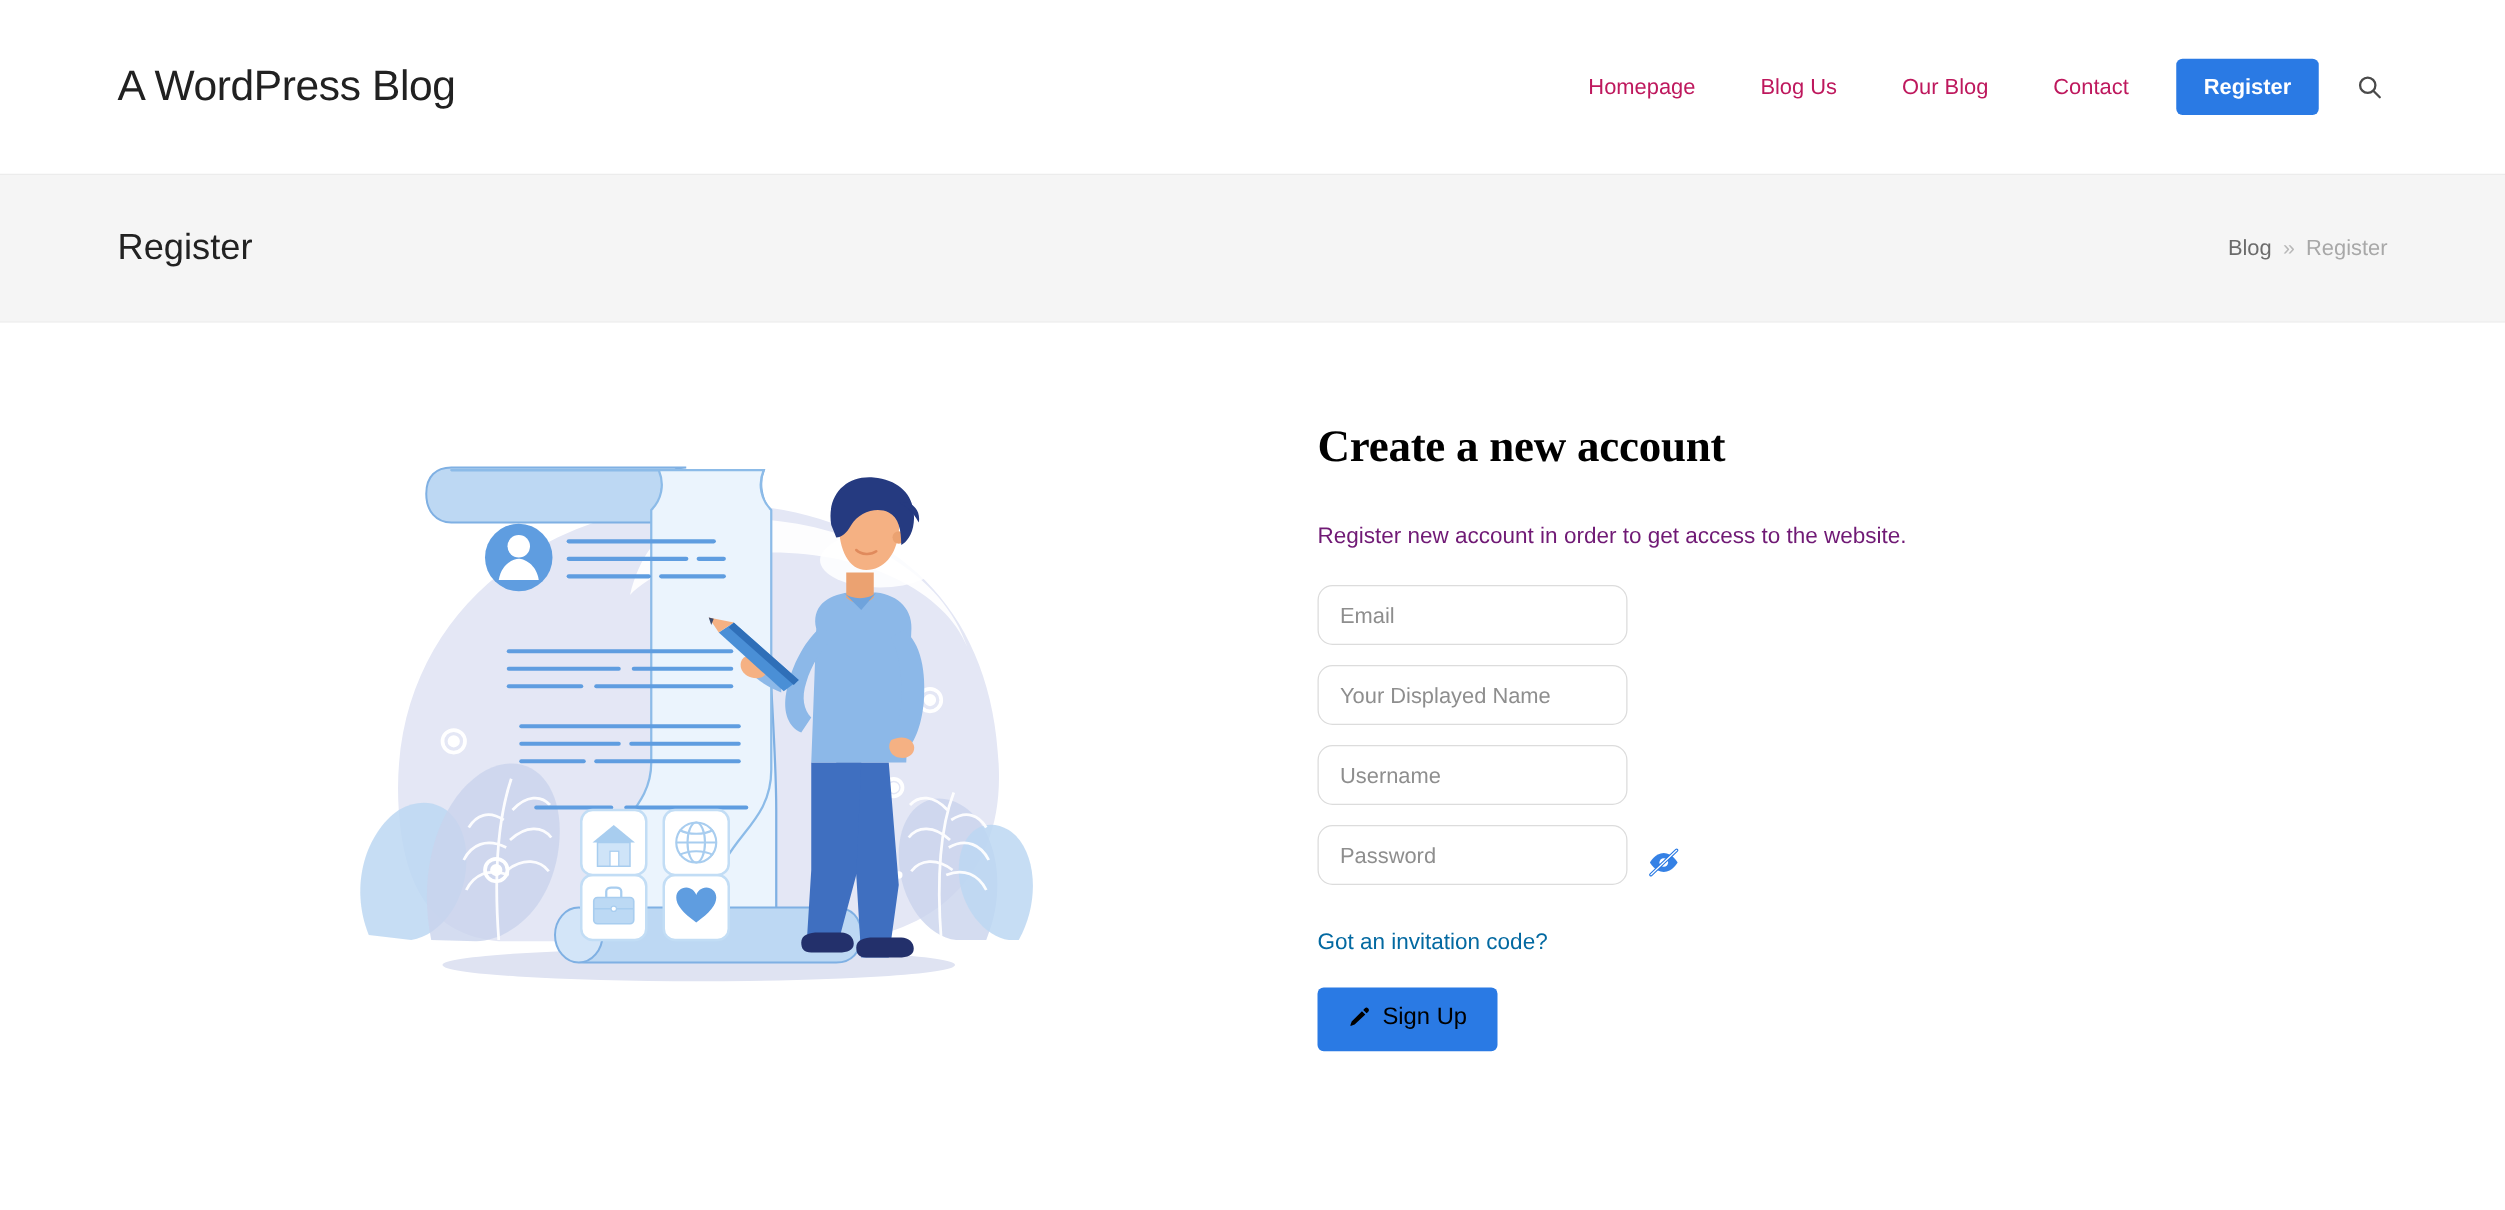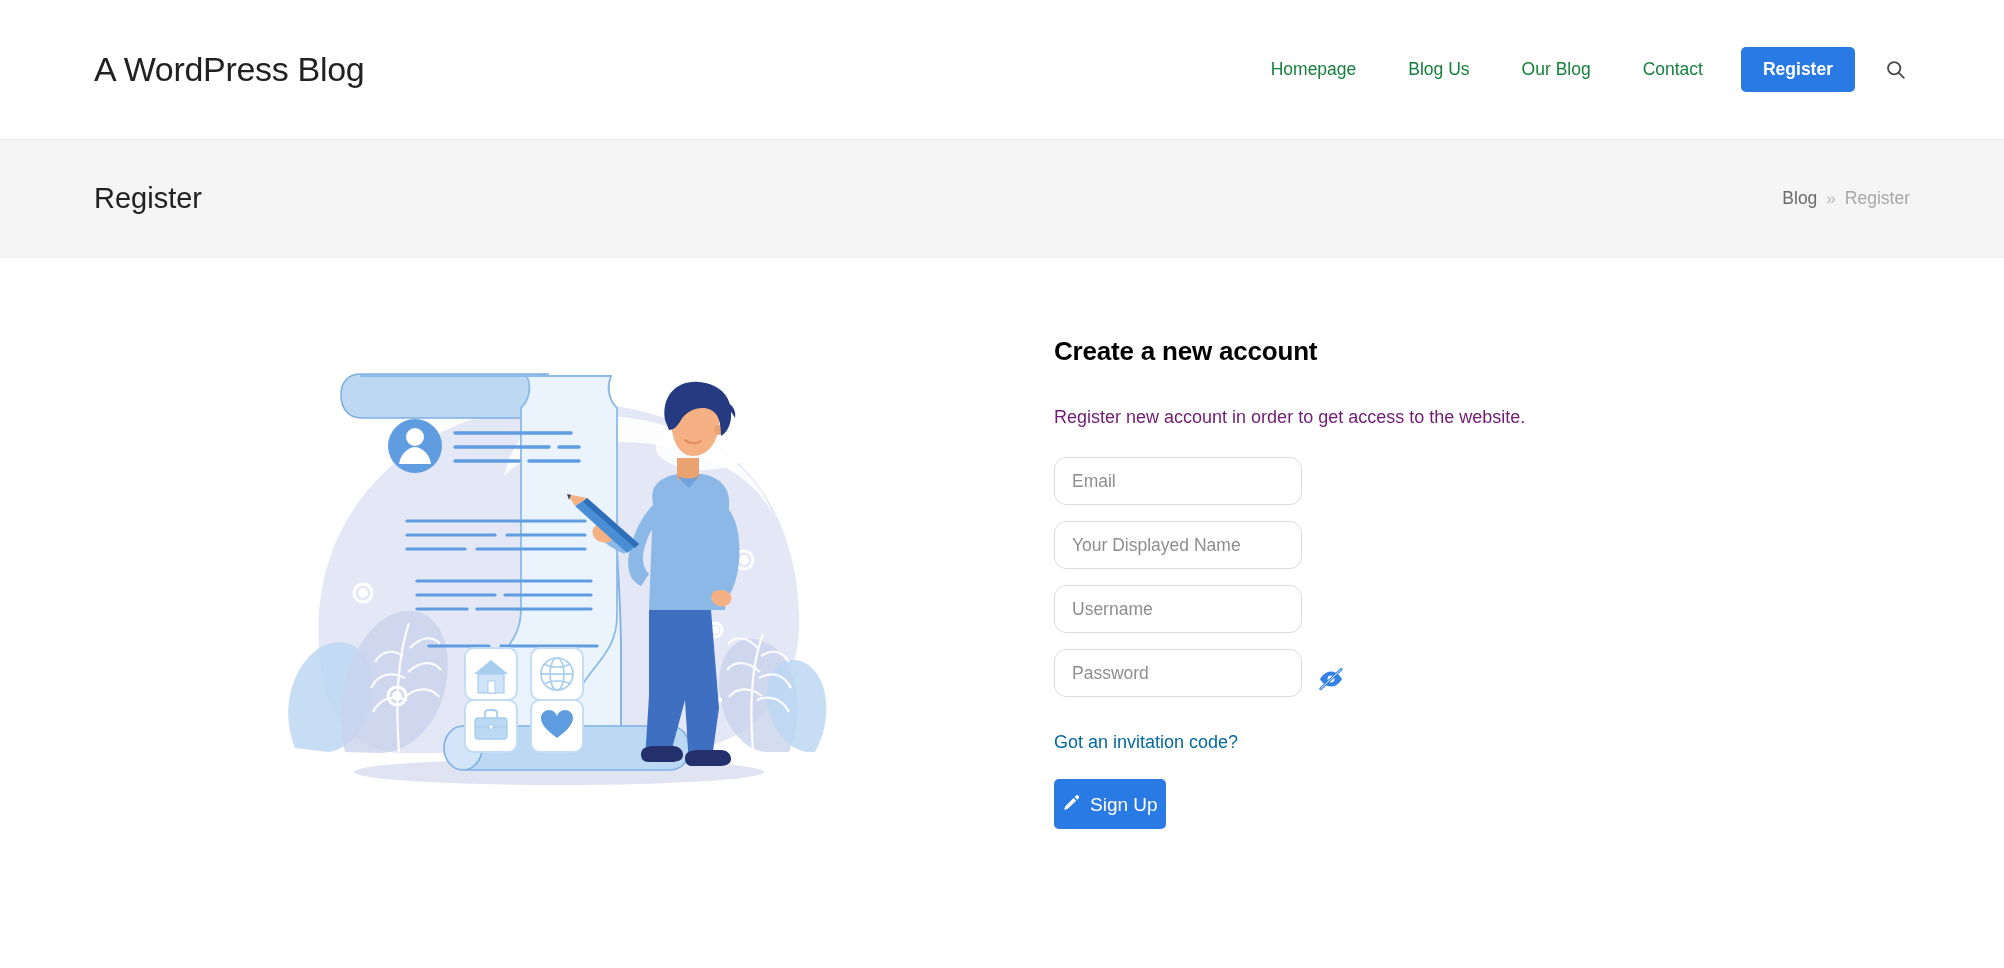--- a/index.html
+++ b/index.html
@@ -29,21 +29,21 @@
     white-space: nowrap;
   }
   .main-nav {
     margin-left: auto;
     display: flex;
     align-items: center;
     gap: 0px;
   }
   .nav-link {
     font-size: 17.5px;
-    color: #15803d;
+    color: #be185d;
     text-decoration: none;
     padding: 10px 26px;
     white-space: nowrap;
     cursor: pointer;
   }
   .nav-cta {
     background: #2a7ae4;
     color: #ffffff;
     font-size: 17.5px;
     font-weight: bold;
@@ -101,25 +101,26 @@
     justify-content: center;
     padding-top: 50px;
     flex-shrink: 0;
   }
   .form-col {
     flex: 1;
     padding-top: 38px;
     padding-left: 30px;
   }
   .form-heading {
-    font-size: 26px;
+    font-size: 36px;
     font-weight: bold;
     color: #000000;
     letter-spacing: -0.2px;
     margin-bottom: 40px;
+    font-family: Liberation Serif, serif;
   }
   .form-sub {
     font-size: 18px;
     color: #701a75;
     margin-bottom: 29px;
   }
   .field {
     display: block;
     width: 248px;
     height: 48px;
@@ -154,27 +155,27 @@
     display: inline-block;
     font-size: 18px;
     color: #0369a1;
     text-decoration: none;
     margin-top: 8px;
     margin-bottom: 26px;
     cursor: pointer;
   }
   .signup-btn {
     display: flex;
-    align-items: flex-end;
+    align-items: flex-start;
     gap: 9px;
     background: #2a7ae4;
-    color: #ffffff;
+    color: #000000;
     border: none;
     border-radius: 5px;
-    padding: 13px 8px;
+    padding: 13px 24px;
     font-size: 19px;
     font-family: "Liberation Sans", sans-serif;
     cursor: pointer;
   }
 </style>
 </head>
 <body>
 
 <header class="site-header">
   <div class="site-title">A WordPress Blog</div>

